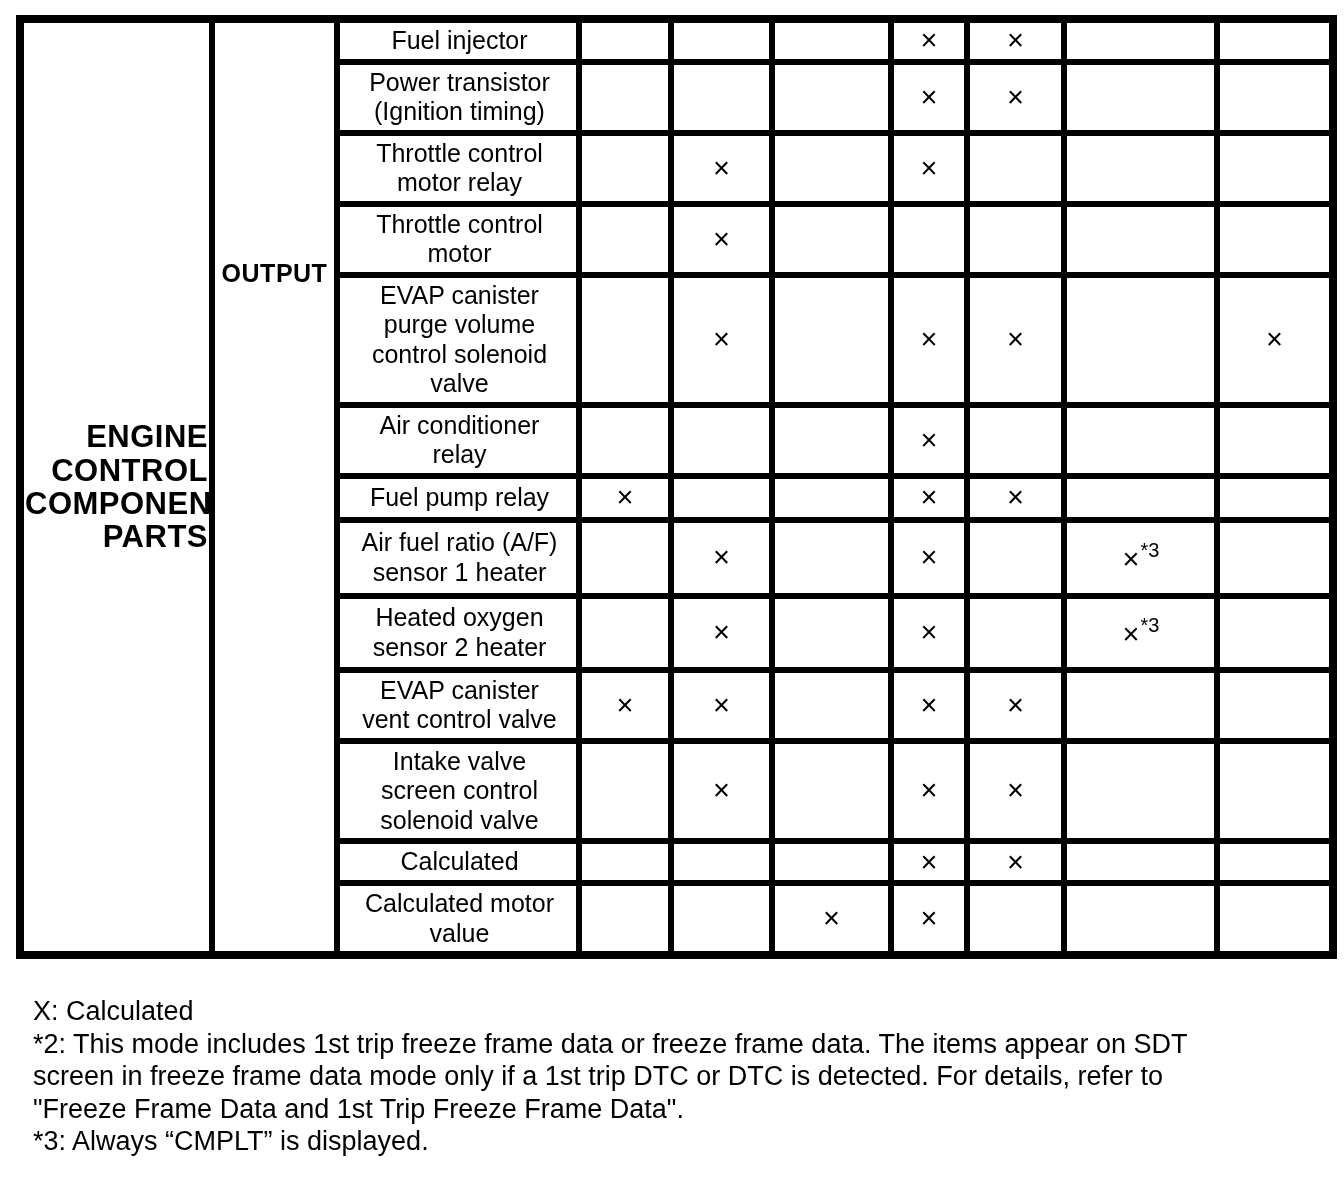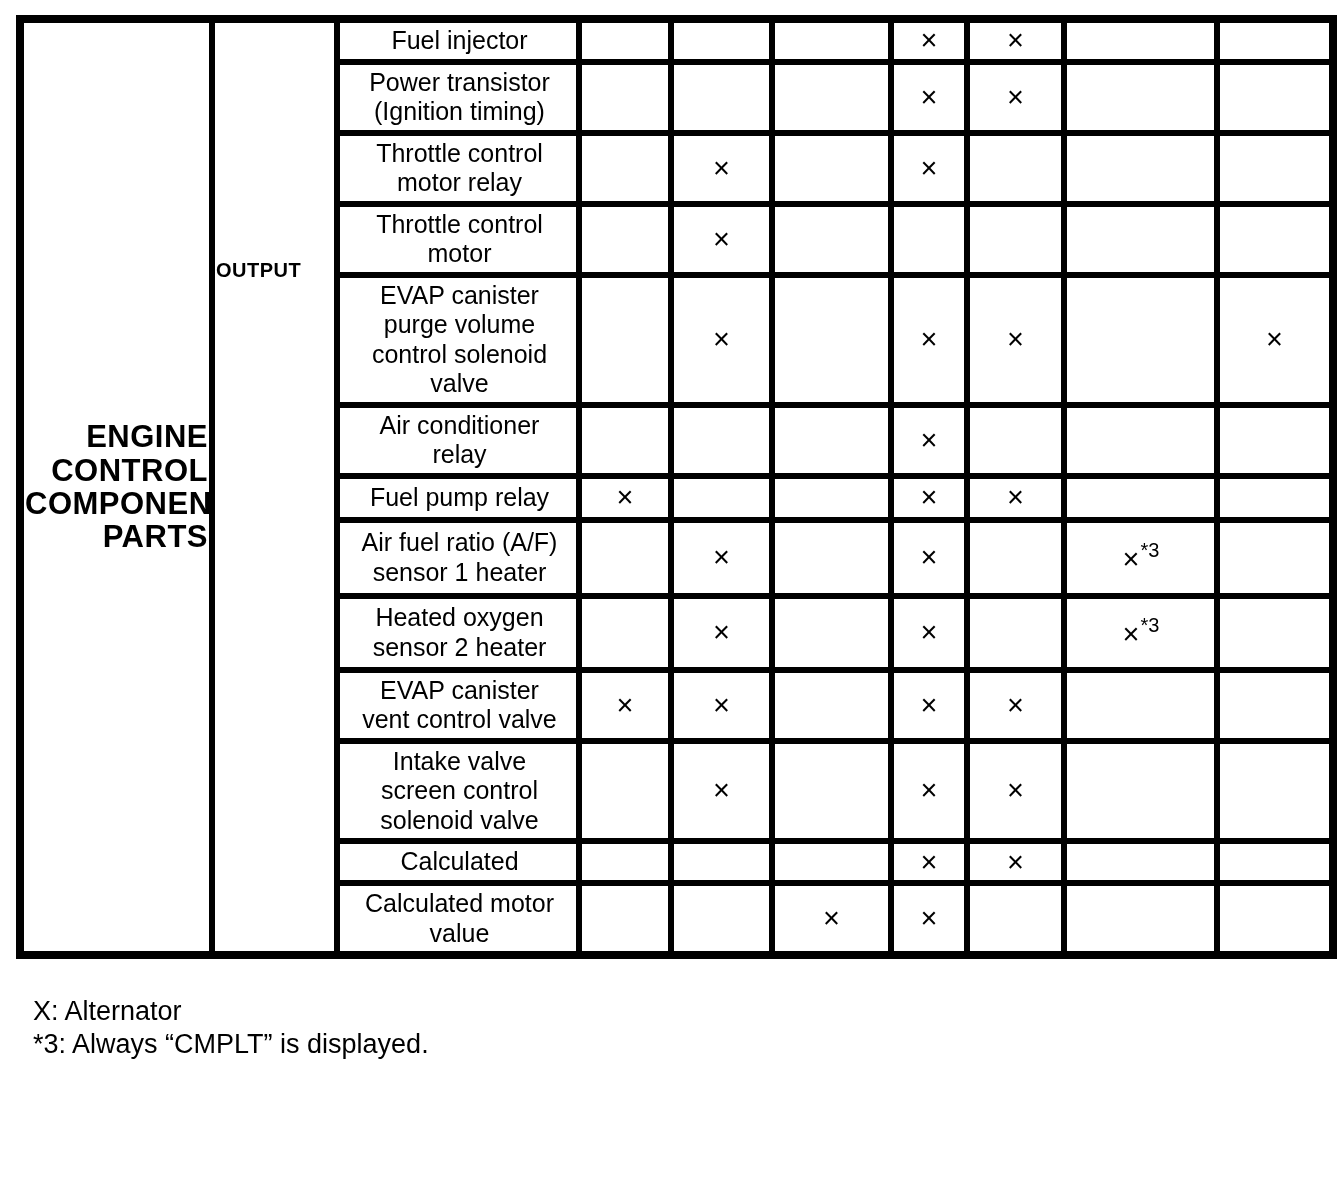--- a/index.html
+++ b/index.html
@@ -33,23 +33,23 @@
   .part-header {
     font-size: 31px;
     font-weight: bold;
     text-align: right;
     vertical-align: middle;
     line-height: 1.08;
     white-space: pre-line;
     letter-spacing: 0.5px;
   }
   .output-header {
-    font-size: 20px;
+    font-size: 25px;
     font-weight: bold;
-    text-align: left;
+    text-align: center;
     vertical-align: top;
     padding-top: 236px;
     letter-spacing: 0.5px;
   }
   .component-name {
     font-size: 25px;
     font-weight: normal;
     text-align: center;
     vertical-align: middle;
     line-height: 1.18;
@@ -245,17 +245,20 @@
           <td class="mark-cell">×</td>
           <td class="mark-cell">×</td>
           <td class="mark-cell"></td>
           <td class="mark-cell"></td>
           <td class="mark-cell"></td>
         </tr>
       </tbody>
   </table>
 
   <div class="legend">
-      <div class="legend-line">X: Alternator</div>
+      <div class="legend-line">X: Calculated</div>
+      <div class="legend-line">*2: This mode includes 1st trip freeze frame data or freeze frame data. The items appear on SDT
+screen in freeze frame data mode only if a 1st trip DTC or DTC is detected. For details, refer to
+"Freeze Frame Data and 1st Trip Freeze Frame Data".</div>
       <div class="legend-line">*3: Always “CMPLT” is displayed.</div>
     </div>
 
 </div>
 
 </body></html>

